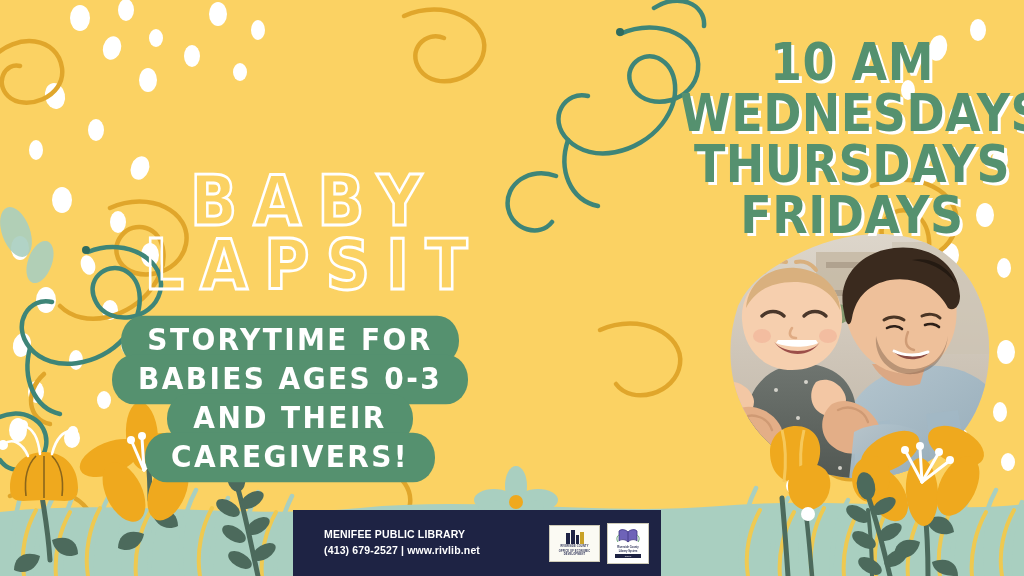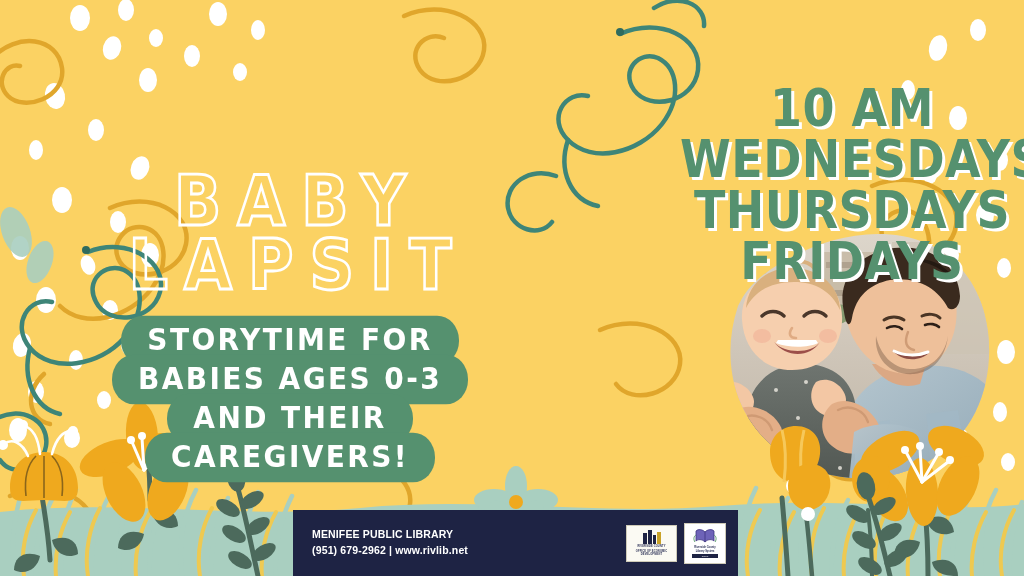--- a/index.html
+++ b/index.html
@@ -54,21 +54,21 @@
     text-transform: uppercase;
     transform: scaleY(1.12);
     transform-origin: center top;
   }
   #presents-line-1 { font-size: 43px; }
   #presents-line-2 { font-size: 43px; margin-top: 10px; }
 
   
   #title-outline {
     position: absolute;
-    left: 0px;
+    left: 16px;
     top: 166px;
     width: 580px;
     text-align: center;
   }
   .t-line {
     font-family: "DejaVu Sans", sans-serif;
     font-weight: bold;
     font-size: 62px;
     line-height: 1.03;
     letter-spacing: 16px;
@@ -106,21 +106,20 @@
   }
   .badge-line:first-child { margin-top: 0; }
 
   
   #schedule {
     position: absolute;
     left: 680px;
     top: 36px;
     width: 344px;
     text-align: center;
-    margin-top: 46px;
   }
   .s-line {
     font-family: "DejaVu Sans", sans-serif;
     font-weight: bold;
     color: #55916F;
     text-transform: uppercase;
     line-height: 1.0;
     letter-spacing: 0.5px;
     text-shadow: 3px 3px 0 #FFFFFF;
     transform: scaleY(1.12);
@@ -129,26 +128,26 @@
   #sched-0 { font-size: 46px; }
   #sched-1 { font-size: 46px; margin-top: 5px; }
   #sched-2 { font-size: 46px; margin-top: 5px; }
   #sched-3 { font-size: 46px; margin-top: 5px; }
 
   
   #footer-bar {
     position: absolute;
     left: 293px;
     top: 510px;
-    width: 445px;
+    width: 368px;
     height: 66px;
     background: #1E2344;
     display: flex;
     align-items: center;
-    padding-left: 19px;
+    padding-left: 31px;
   }
   #footer-text {
     color: #FFFFFF;
     font-family: "Liberation Sans", sans-serif;
     flex: 1;
   }
   #footer-text div {
     font-size: 10.5px;
     font-weight: bold;
     line-height: 1.52;
@@ -613,21 +612,21 @@
   <div id="schedule">
     <div id="sched-0" class="s-line">10 AM</div>
     <div id="sched-1" class="s-line">Wednesdays</div>
     <div id="sched-2" class="s-line">Thursdays</div>
     <div id="sched-3" class="s-line">Fridays</div>
   </div>
 
   <div id="footer-bar">
     <div id="footer-text">
       <div>MENIFEE PUBLIC LIBRARY</div>
-      <div>(951) 679-2962 | www.rivlib.net</div>
+      <div>(413) 679-2527 | www.rivlib.net</div>
     </div>
 
     <div id="footer-logos">
 
       <div id="logo-oed" class="logo-box">
         <svg width="20" height="15" viewBox="0 0 20 15">
           <rect x="1" y="4" width="4" height="11" fill="#1E2344"></rect>
           <rect x="6" y="1" width="4" height="14" fill="#1E2344"></rect>
           <rect x="11" y="6" width="3" height="9" fill="#1E2344"></rect>
           <rect x="15" y="3" width="4" height="12" fill="#C9A227"></rect>

